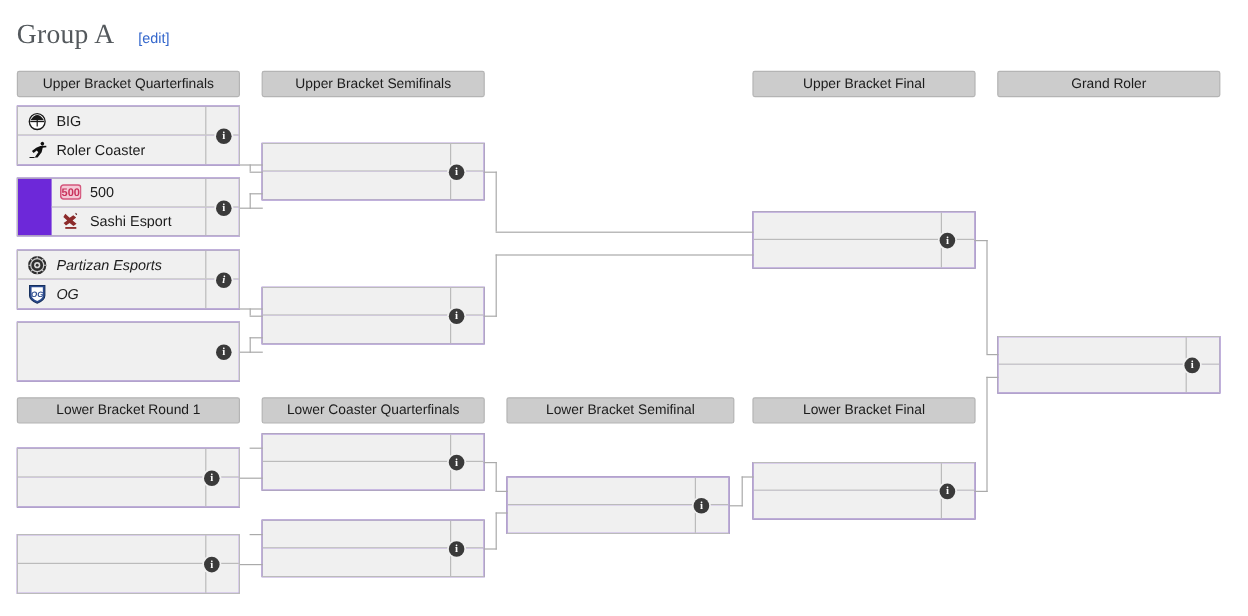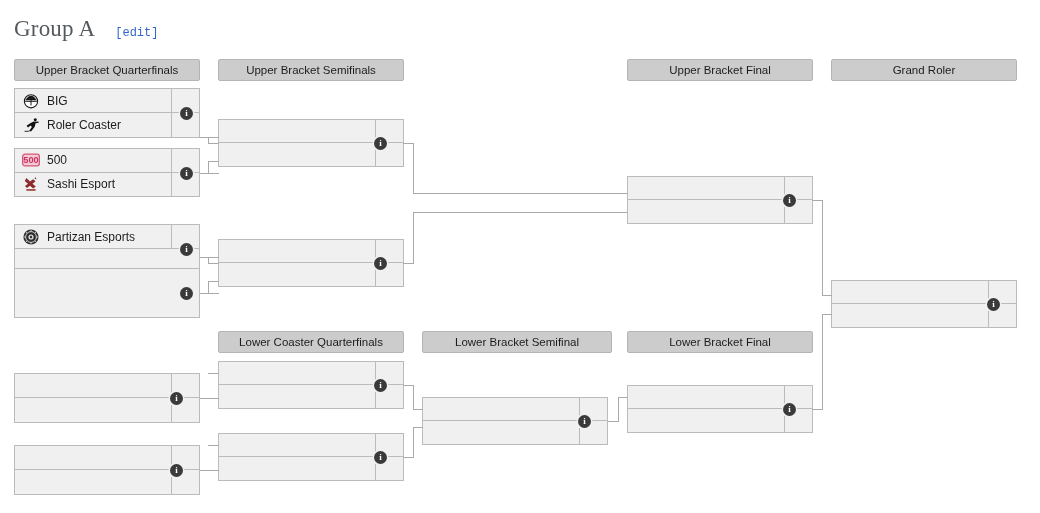--- a/index.html
+++ b/index.html
@@ -28,21 +28,21 @@
   #page-title {
     font-size: 23px;
     color: #54595d;
     font-family: "Liberation Serif", serif;
     letter-spacing: 0.2px;
     font-weight: 400;
   }
   #edit-link {
     font-size: 12px;
     color: #3366cc;
-    font-family: Liberation Mono, monospace;
+    font-family: Liberation Sans, sans-serif;
     cursor: pointer;
   }
 
   
   .round-header {
     position: absolute;
     height: 22px;
     background: #cccccc;
     border: 1px solid #b4b4b4;
     border-radius: 2px;
@@ -155,20 +155,21 @@
   <div id="title-row">
     <span id="page-title">Group A</span>
     <span id="edit-link">[edit]</span>
   </div>
 
   <div class="round-header" style="left:14px;  top:59px;  width:186px;">Upper Bracket Quarterfinals</div>
   <div class="round-header" style="left:218px; top:59px;  width:186px;">Upper Bracket Semifinals</div>
   <div class="round-header" style="left:627px; top:59px;  width:186px;">Upper Bracket Final</div>
   <div class="round-header" style="left:831px; top:59px;  width:186px;">Grand Roler</div>
 
+  <div class="round-header" style="left:14px;  top:331px; width:186px;">Lower Bracket Round 1</div>
   <div class="round-header" style="left:218px; top:331px; width:186px;">Lower Coaster Quarterfinals</div>
   <div class="round-header" style="left:422px; top:331px; width:190px;">Lower Bracket Semifinal</div>
   <div class="round-header" style="left:627px; top:331px; width:186px;">Lower Bracket Final</div>
 
   <div class="conn h" style="left:200px; top:137px; width:19px;"></div>
   <div class="conn v" style="left:208px; top:137px; height:6px;"></div>
   <div class="conn h" style="left:208px; top:143px; width:11px;"></div>
 
   <div class="conn h" style="left:200px; top:173px; width:19px;"></div>
   <div class="conn v" style="left:208px; top:161px; height:13px;"></div>
@@ -241,21 +242,21 @@
             <path d="M2.6 14.8h4.2v.9H2.6z" fill="#111"></path>
           </svg>
         </span>
         <span class="team-name">Roler Coaster</span>
       </div>
       <div class="opp-score"></div>
     </div>
     <div class="info-icon" style="left:165px; top:18px;">i</div>
   </div>
 
-  <div class="match" style="left:14px; top:148px; width:186px; height:49px;">
+  <div class="match" style="left:14px; top:148px; width:186px; height:49px;padding-left:28px;">
     <div class="opp top">
       <div class="opp-main">
         <span class="logo">
           <svg width="18" height="18" viewBox="0 0 18 18">
             <rect x="0.6" y="3.2" width="16.8" height="11.6" rx="2.4" fill="#f4c9d6" stroke="#d4567c" stroke-width="1.3"></rect>
             <text x="9" y="12.4" font-family="Liberation Sans, sans-serif" font-size="9.2" font-weight="bold" fill="#c9325c" text-anchor="middle">500</text>
           </svg>
         </span>
         <span class="team-name">500</span>
       </div>
@@ -270,21 +271,21 @@
             <rect x="4.4" y="14.2" width="9.2" height="1.5" fill="#8c2b2b"></rect>
           </svg>
         </span>
         <span class="team-name">Sashi Esport</span>
       </div>
       <div class="opp-score"></div>
     </div>
     <div class="info-icon" style="left:165px; top:18px;">i</div>
   </div>
 
-  <div class="match" style="left:14px; top:224px; width:186px; height:50px;">
+  <div class="match" style="left:14px; top:208px; width:186px; height:50px;font-style:italic;">
     <div class="opp top">
       <div class="opp-main">
         <span class="logo">
           <svg width="18" height="18" viewBox="0 0 18 18">
             <circle cx="9" cy="9" r="7.6" fill="#2e2e2e"></circle>
             <circle cx="9" cy="9" r="5.4" fill="none" stroke="#cfcfcf" stroke-width="1"></circle>
             <circle cx="9" cy="9" r="2.6" fill="#d8d8d8"></circle>
             <circle cx="9" cy="9" r="1.2" fill="#2e2e2e"></circle>
             <g stroke="#cfcfcf" stroke-width="0.9">
               <line x1="9" y1="1.6" x2="9" y2="3.8"></line>
@@ -296,20 +297,30 @@
               <line x1="14.2" y1="3.8" x2="12.7" y2="5.3"></line>
                 <line x1="5.3" y1="12.7" x2="3.8" y2="14.2"></line>
             </g>
           </svg>
         </span>
         <span class="team-name">Partizan Esports</span>
       </div>
       <div class="opp-score"></div>
     </div>
     <div class="opp">
+      <div class="opp-main">
+        <span class="logo">
+          <svg width="18" height="18" viewBox="0 0 18 18">
+            <path d="M2.6 1.9h12.8v8.4c0 3.2-3.4 5.2-6.4 6.4-3-1.2-6.4-3.2-6.4-6.4z" fill="#2b4b8f" stroke="#16305e" stroke-width="0.9"></path>
+            <path d="M4.3 3.4h9.4v6.7c0 2.3-2.6 3.9-4.7 4.8-2.1-.9-4.7-2.5-4.7-4.8z" fill="#ffffff"></path>
+            <text x="9" y="11.1" font-family="Liberation Sans, sans-serif" font-size="6.6" font-weight="bold" fill="#2b4b8f" text-anchor="middle">OG</text>
+          </svg>
+        </span>
+        <span class="team-name">OG</span>
+      </div>
       <div class="opp-score"></div>
     </div>
     <div class="info-icon" style="left:165px; top:18px;">i</div>
   </div>
 
   <div class="match" style="left:14px; top:268px; width:186px; height:50px;">
     <div class="opp">
       <div class="opp-score"></div>
     </div>
     <div class="info-icon" style="left:165px; top:18px;">i</div>

